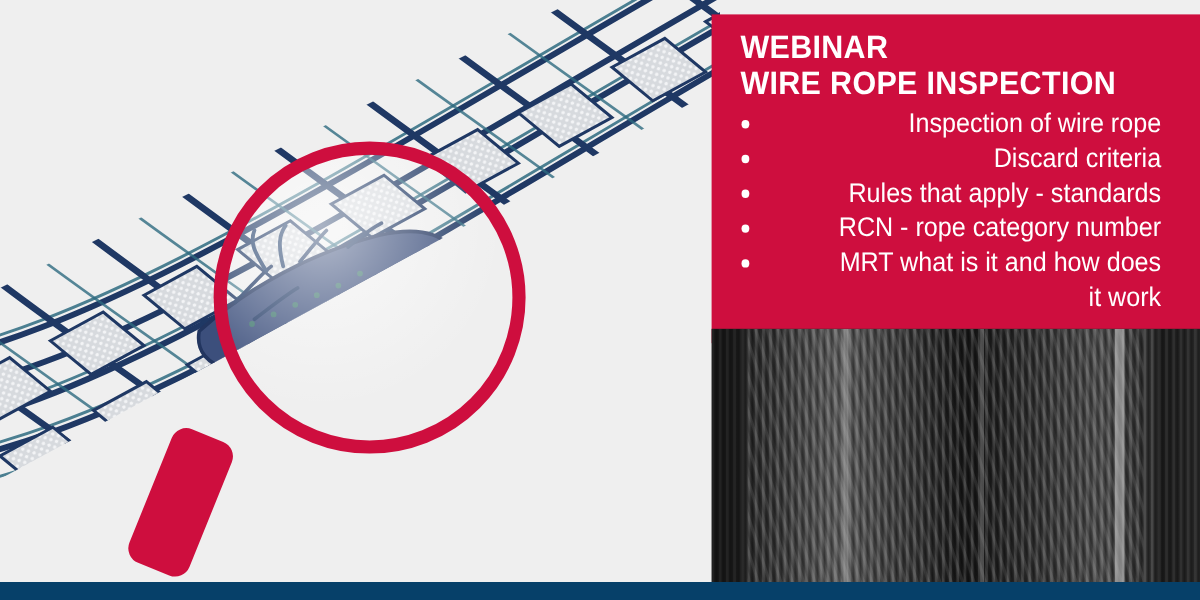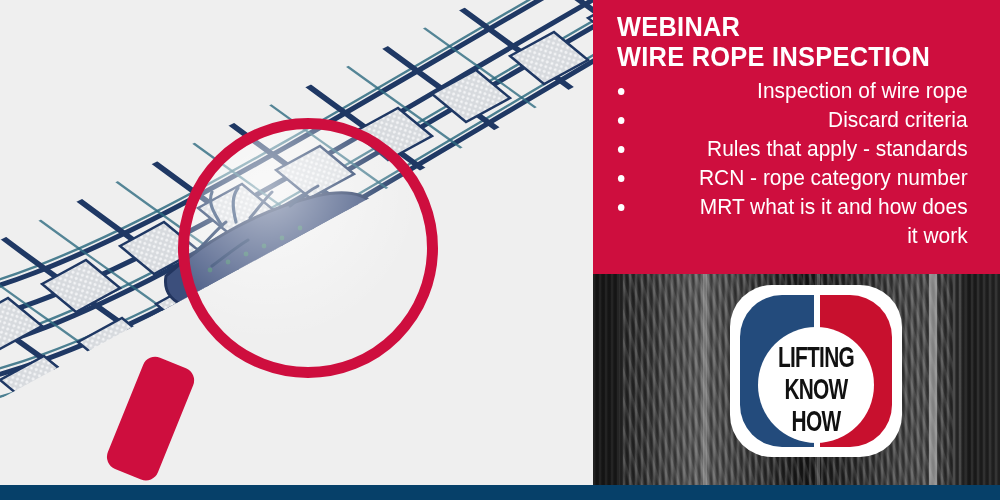--- a/index.html
+++ b/index.html
@@ -27,21 +27,21 @@
     box-sizing:border-box;
   }
   #magnifier-handle {
     position:absolute; left:146px; top:363px; width:54px; height:120px;
     background:#ce0e3e; border-radius:13px;
     transform:rotate(22deg); transform-origin:50% 0%;
   }
 
   
   #red-panel {
-    position:absolute; left:593px; top:0; width:407px; height:274px;
+    position:absolute; left:593px; top:12px; width:407px; height:274px;
     background:#ce0e3e; color:#fff;
     padding:12px 6px 0 24px;
   }
   .heading {
     font-weight:bold; font-size:27px; line-height:30px;
     letter-spacing:0.3px; font-stretch:condensed;
     transform:scaleX(0.94); transform-origin:left center;
   }
   #bullet-list { list-style:none; margin-top:4px;text-align:right; }
   #bullet-list li {
@@ -259,34 +259,16 @@
       <rect x="0" y="0" width="407" height="211" fill="url(#ribs)"></rect>
       <rect x="30" y="0" width="330" height="211" fill="url(#lay)" opacity="0.9"></rect>
       <rect x="0" y="0" width="26" height="211" fill="#111" opacity="0.6"></rect>
       <rect x="372" y="0" width="35" height="211" fill="#101010" opacity="0.45"></rect>
       <rect x="336" y="0" width="8" height="211" fill="#c9c9c9" opacity="0.55"></rect>
       <rect x="110" y="0" width="4" height="211" fill="#e2e2e2" opacity="0.35"></rect>
       <rect x="224" y="0" width="3" height="211" fill="#d0d0d0" opacity="0.3"></rect>
     </svg>
   </div>
 
-  <div id="logo">
-    <svg width="176" height="176" viewBox="0 0 176 176">
-
-      <rect x="2" y="2" width="172" height="172" rx="42" ry="42" fill="#ffffff"></rect>
-
-      <path d="M12,54 A42,42 0 0 1 54,12 L86,12 L86,164 L54,164 A42,42 0 0 1 12,122 Z" fill="#234B7C"></path>
-
-      <path d="M92,12 L122,12 A42,42 0 0 1 164,54 L164,122 A42,42 0 0 1 122,164 L92,164 Z" fill="#C8102E"></path>
-
-      <circle cx="88" cy="102" r="58" fill="#ffffff"></circle>
-
-      <g fill="#111111" font-family="'Liberation Sans', sans-serif" font-weight="bold" text-anchor="middle" letter-spacing="-1">
-        <text id="logo-l1" x="88" y="84" font-size="29" transform="scale(0.72,1) translate(34.2,0)">LIFTING</text>
-        <text id="logo-l2" x="88" y="116" font-size="29" transform="scale(0.72,1) translate(34.2,0)">KNOW</text>
-        <text id="logo-l3" x="88" y="148" font-size="29" transform="scale(0.72,1) translate(34.2,0)">HOW</text>
-      </g>
-    </svg>
-  </div>
 
   <div id="bottom-bar"></div>
 
 </div>
 
 </body></html>

